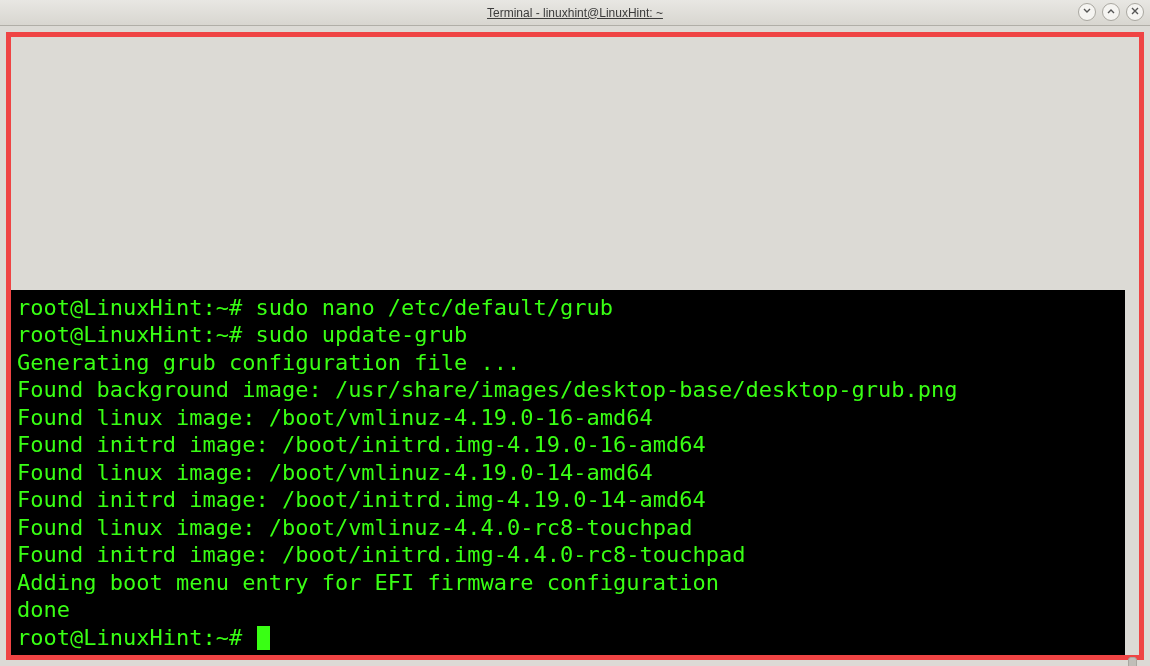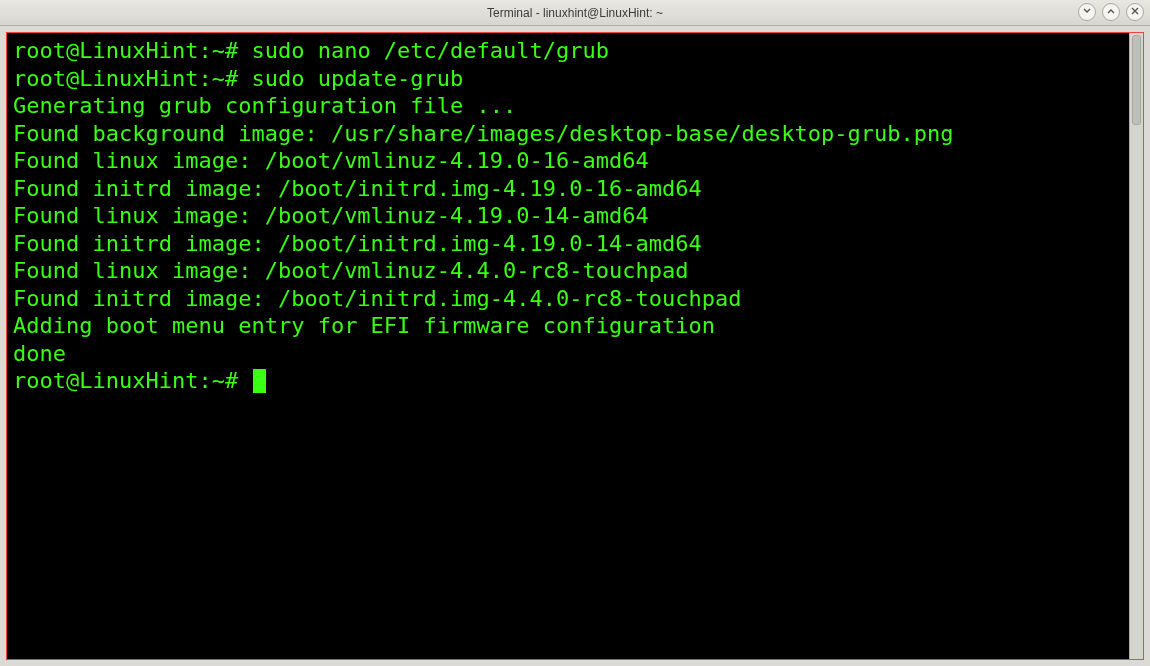--- a/index.html
+++ b/index.html
@@ -14,20 +14,21 @@
     align-items: center;
     position: relative;
     font-size: 12px;
     color: #3c3c3c;
   }
   .titlebar-title {
     position: absolute;
     left: 0; right: 0;
     text-align: center;
     pointer-events: none;
+    text-decoration: underline;
   }
   .window-controls {
     position: absolute;
     right: 6px;
     top: 3px;
     display: flex;
     gap: 6px;
   }
   .win-btn {
     width: 18px; height: 18px;
@@ -45,21 +46,22 @@
 
   .outer-frame {
     flex: 1;
     padding: 6px;
     background: #dcdad5;
     display: flex;
   }
   .terminal-wrap {
     flex: 1;
     display: flex;
-    border: 1px solid #ef4444;
+    border: 5px solid #ef4444;
+    align-items: flex-end;
   }
   .terminal {
     flex: 1;
     background: #000;
     color: #39ff14;
     font-family: "DejaVu Sans Mono", "Liberation Mono", monospace;
     font-size: 22px;
     line-height: 1.25;
     padding: 4px 6px;
     overflow: hidden;

